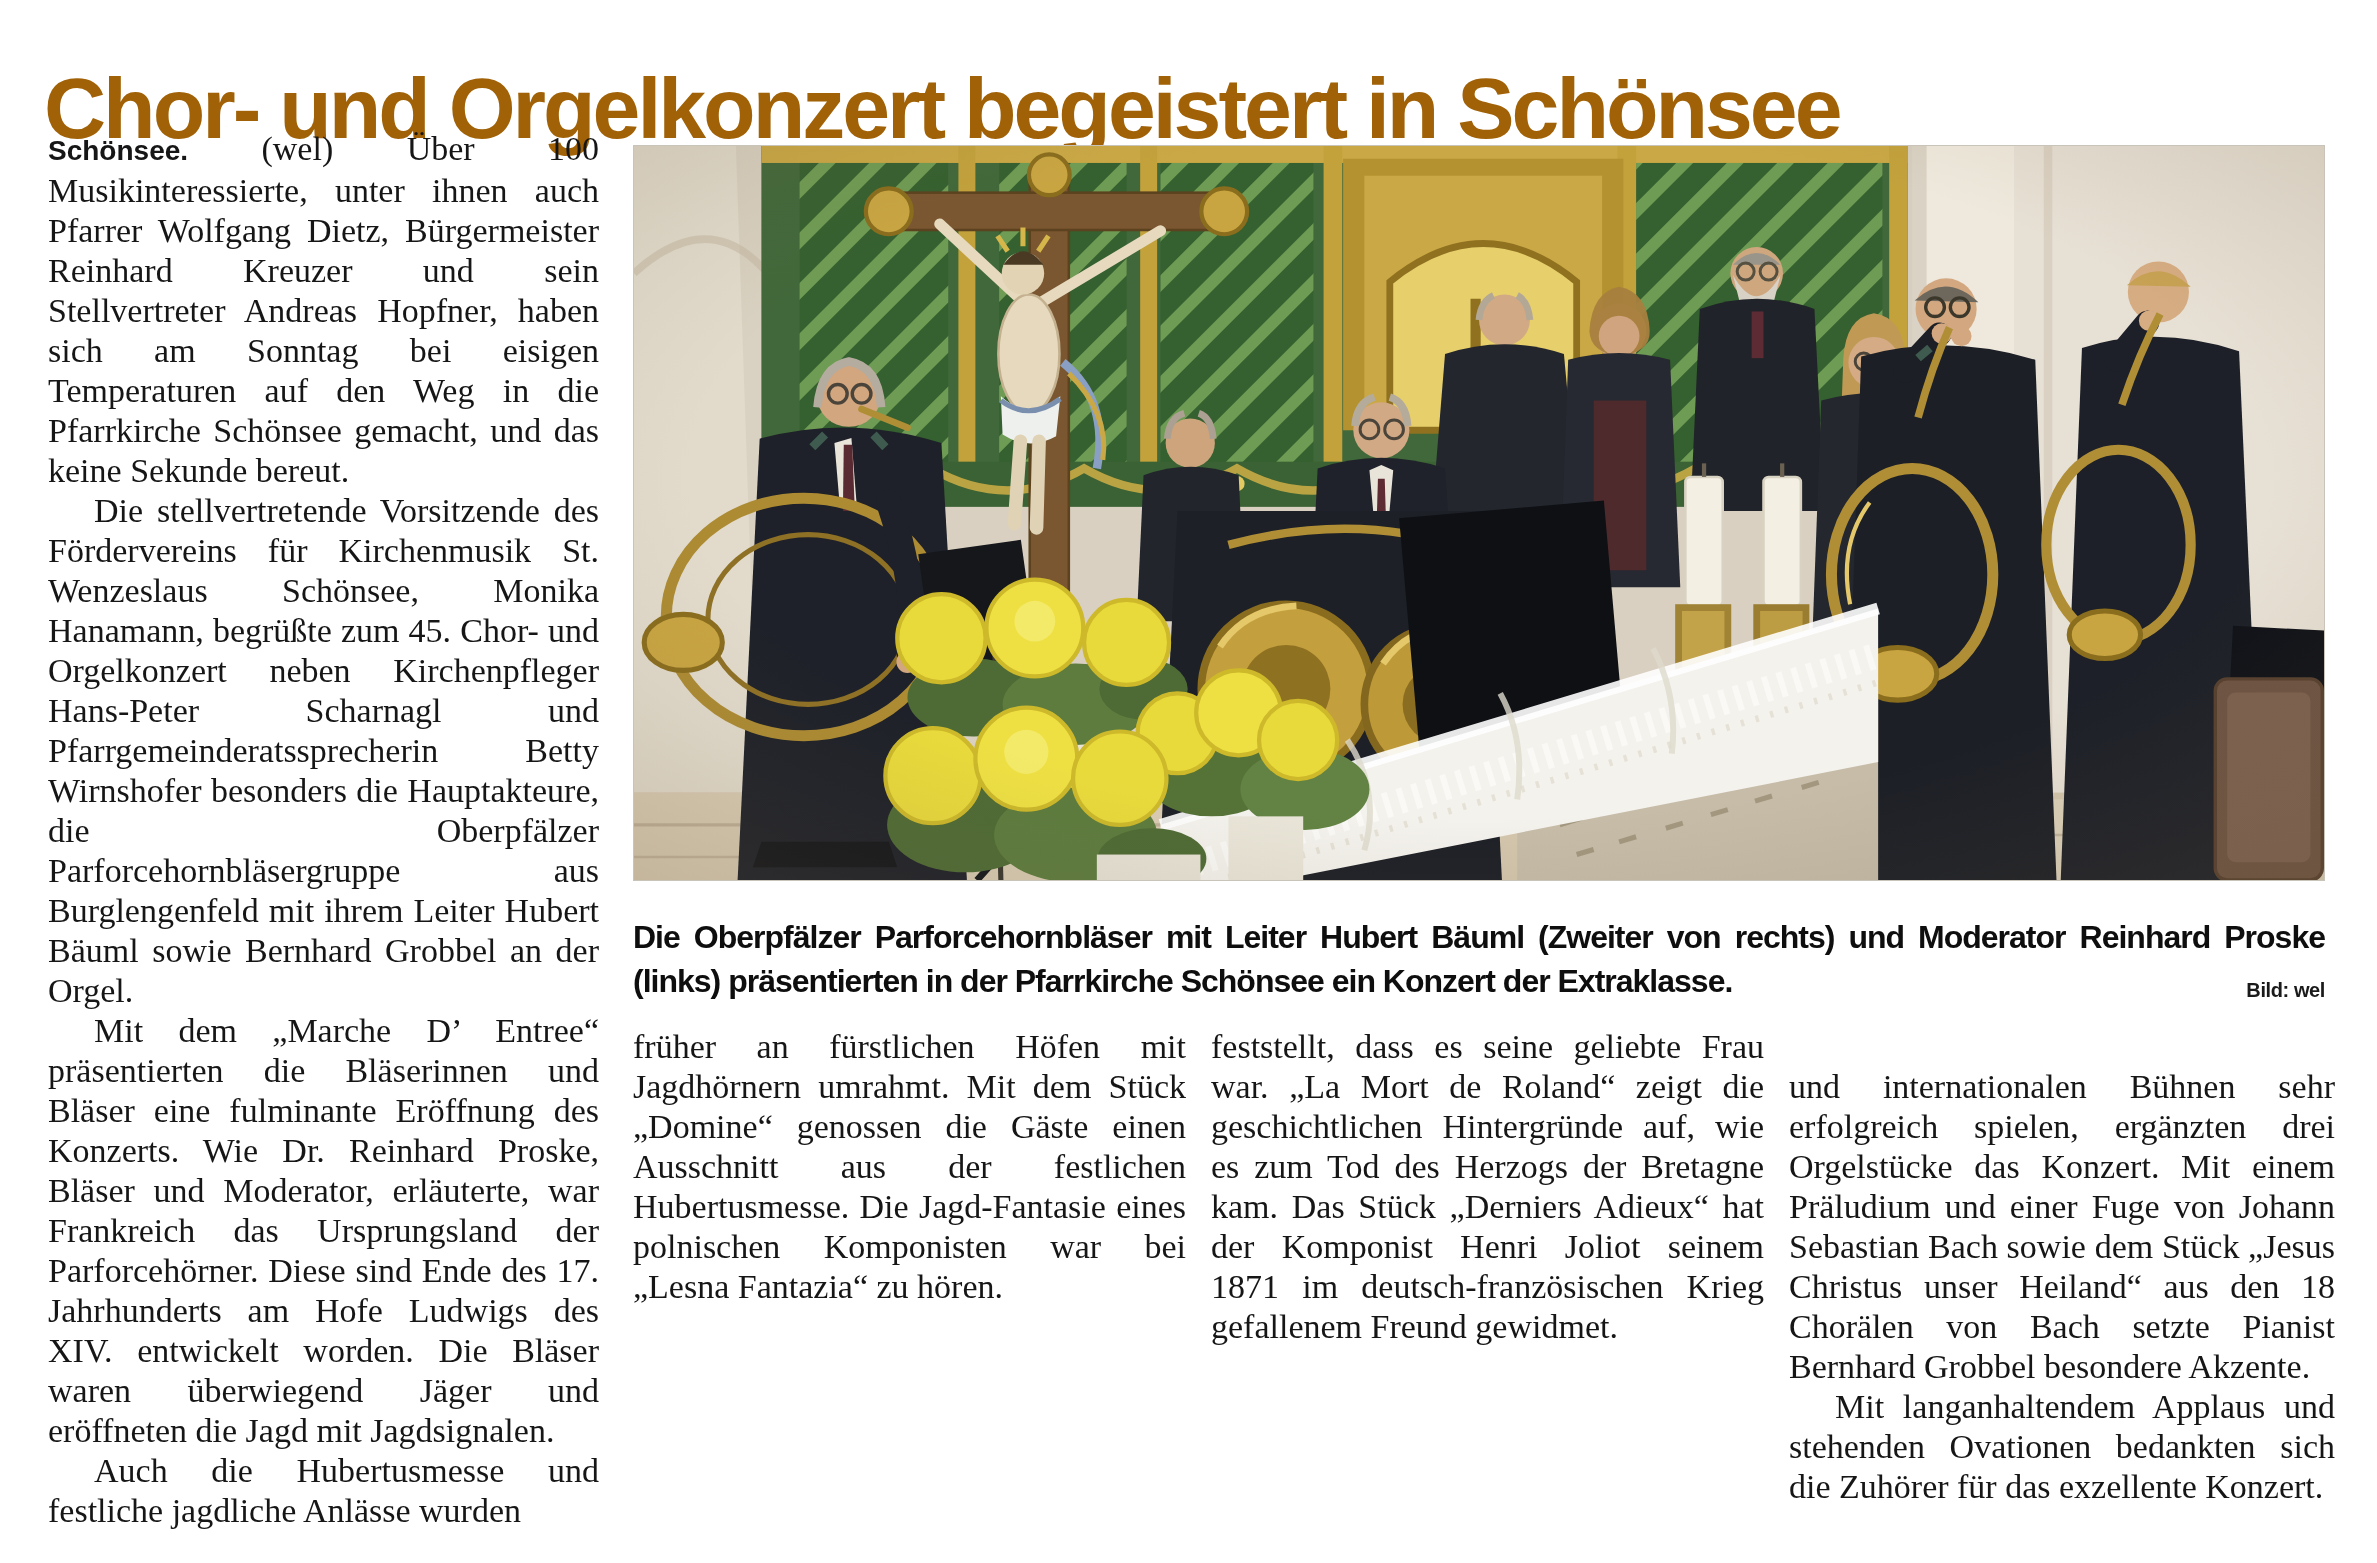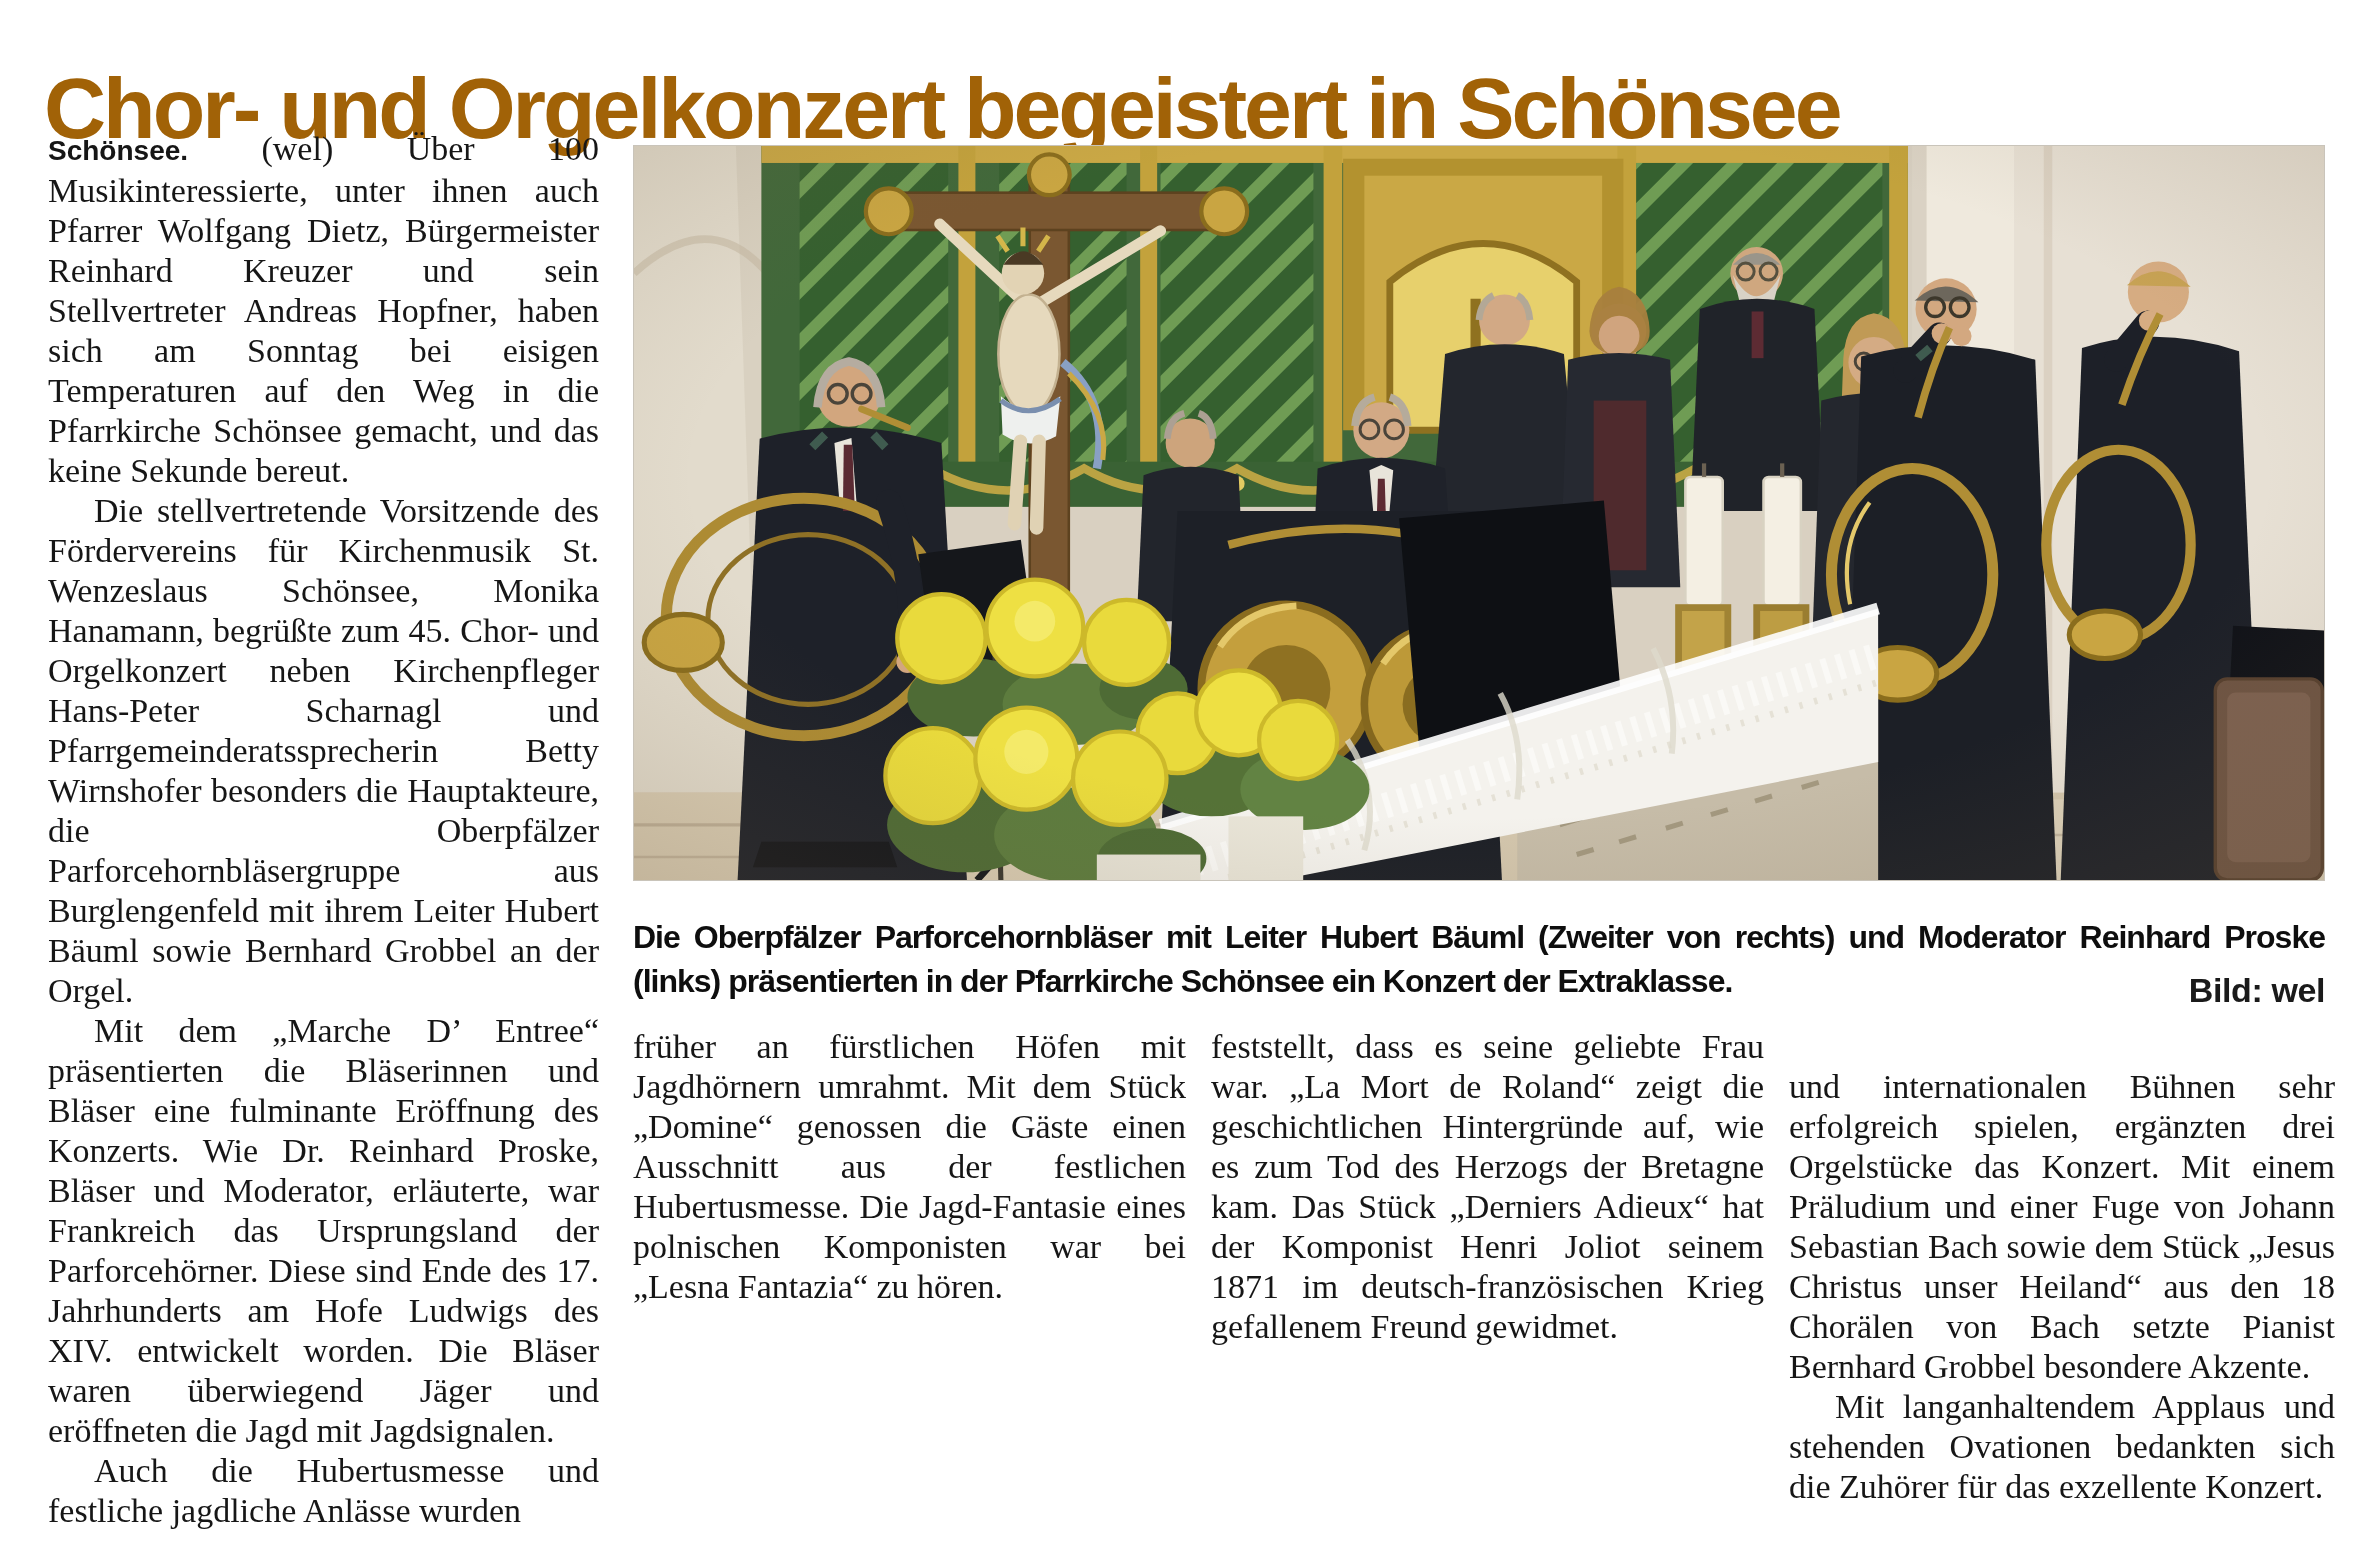--- a/index.html
+++ b/index.html
@@ -32,21 +32,21 @@
   }
   figure.photo svg{display:block;width:100%;height:100%;}
   .caption{
     position:absolute;left:633px;top:915px;width:1692px;height:102px;
     font-family:"Liberation Sans", sans-serif;font-weight:700;
     font-size:32px;line-height:44px;letter-spacing:-1px;
     text-align:justify;color:#0e0e0e;
   }
   .caption .credit{
     position:absolute;right:0;bottom:5.1px;
-    font-size:34px;font-weight:700;letter-spacing:-0.4px;color:#1a1a1a;
+    font-size:20px;font-weight:700;letter-spacing:-0.4px;color:#1a1a1a;
   }
   .caption .captext{display:inline;}
 </style>
 </head>
 <body>
 
 <h1 class="headline">Chor- und Orgelkonzert begeistert in Schönsee</h1>
 
 <div id="col1" class="textcol">
   <p><span class="dateline">Schönsee.</span> <span>(wel)</span> <span>Über 100 Musikinteressierte, unter ihnen auch Pfarrer Wolfgang Dietz, Bürgermeister Reinhard Kreuzer und sein Stellvertreter Andreas Hopfner, haben sich am Sonntag bei eisigen Temperaturen auf den Weg in die Pfarrkirche Schönsee gemacht, und das keine Sekunde bereut.</span></p>

